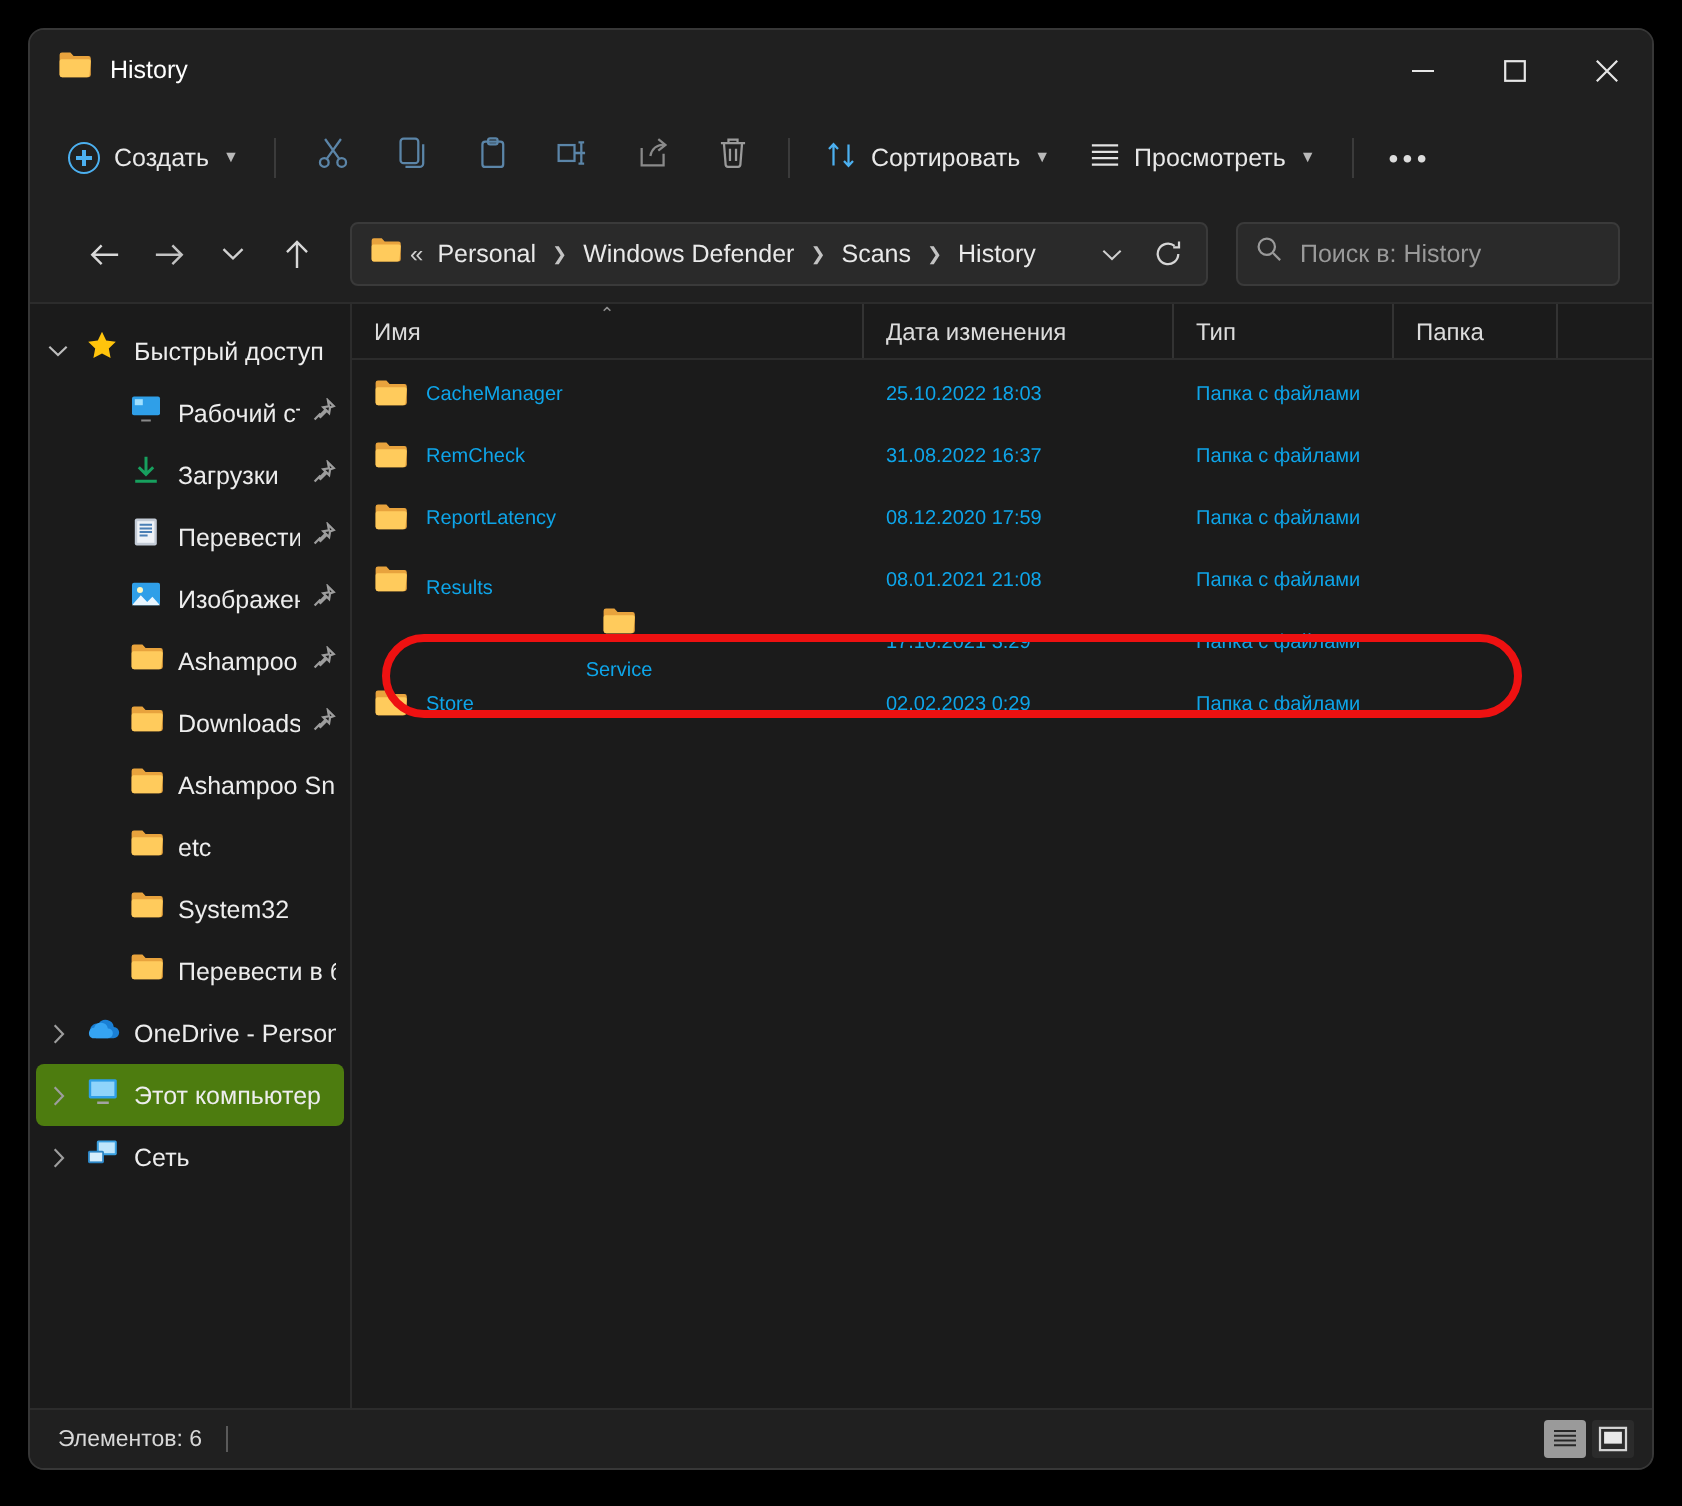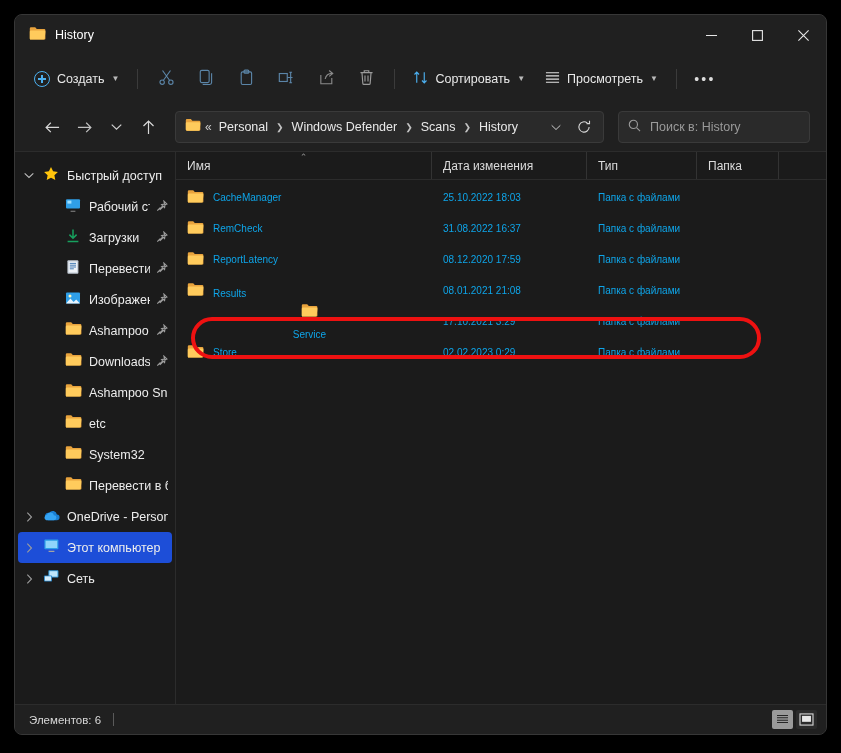--- a/index.html
+++ b/index.html
@@ -171,21 +171,21 @@
     height: 31px;
     display: flex;
     align-items: center;
     margin: 0 3px;
     border-radius: 4px;
     padding-right: 4px;
     position: relative;
     white-space: nowrap;
     overflow: hidden;
   }
-  .nav-row.selected { background: #1d4ed8; }
+  .nav-row.selected { background: #4d7c0f; }
   .nav-exp {
     width: 22px; flex: none;
     display: flex; align-items: center; justify-content: center;
     color: #b8b8b8; font-size: 9px;
   }
   .nav-ico {
     width: 22px; flex: none;
     display: flex; align-items: center; justify-content: center;
   }
   .nav-lbl {

